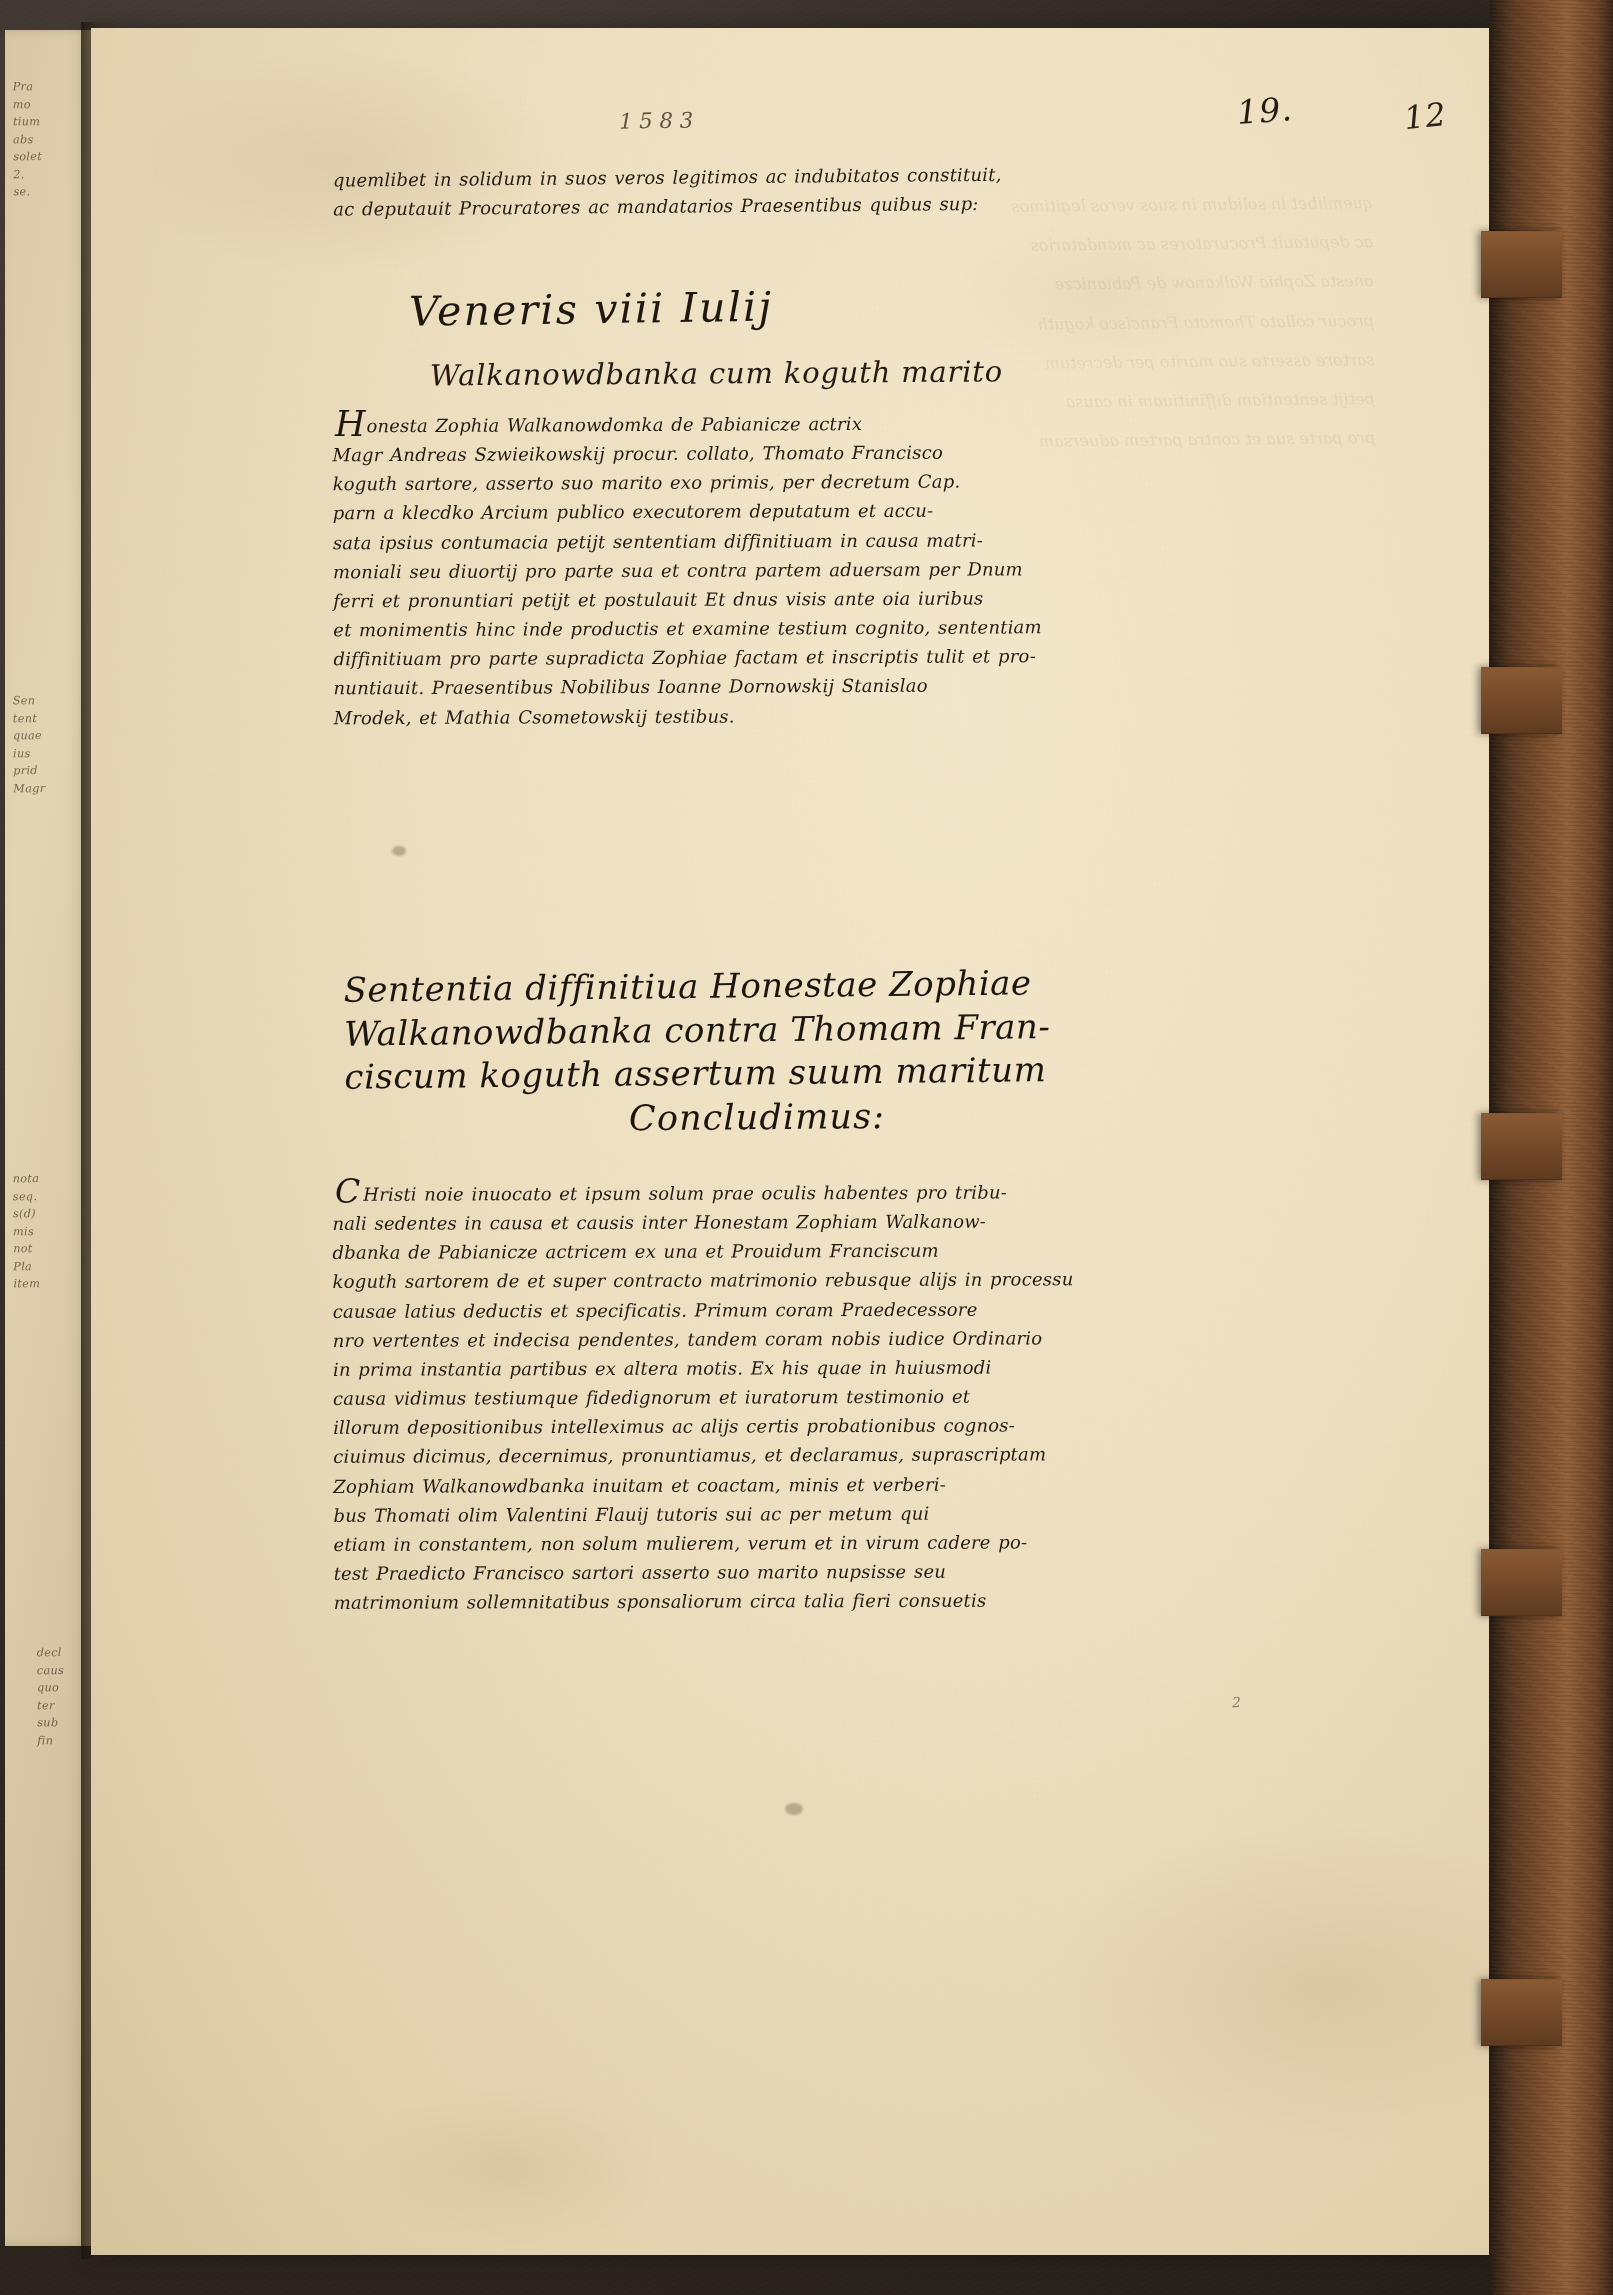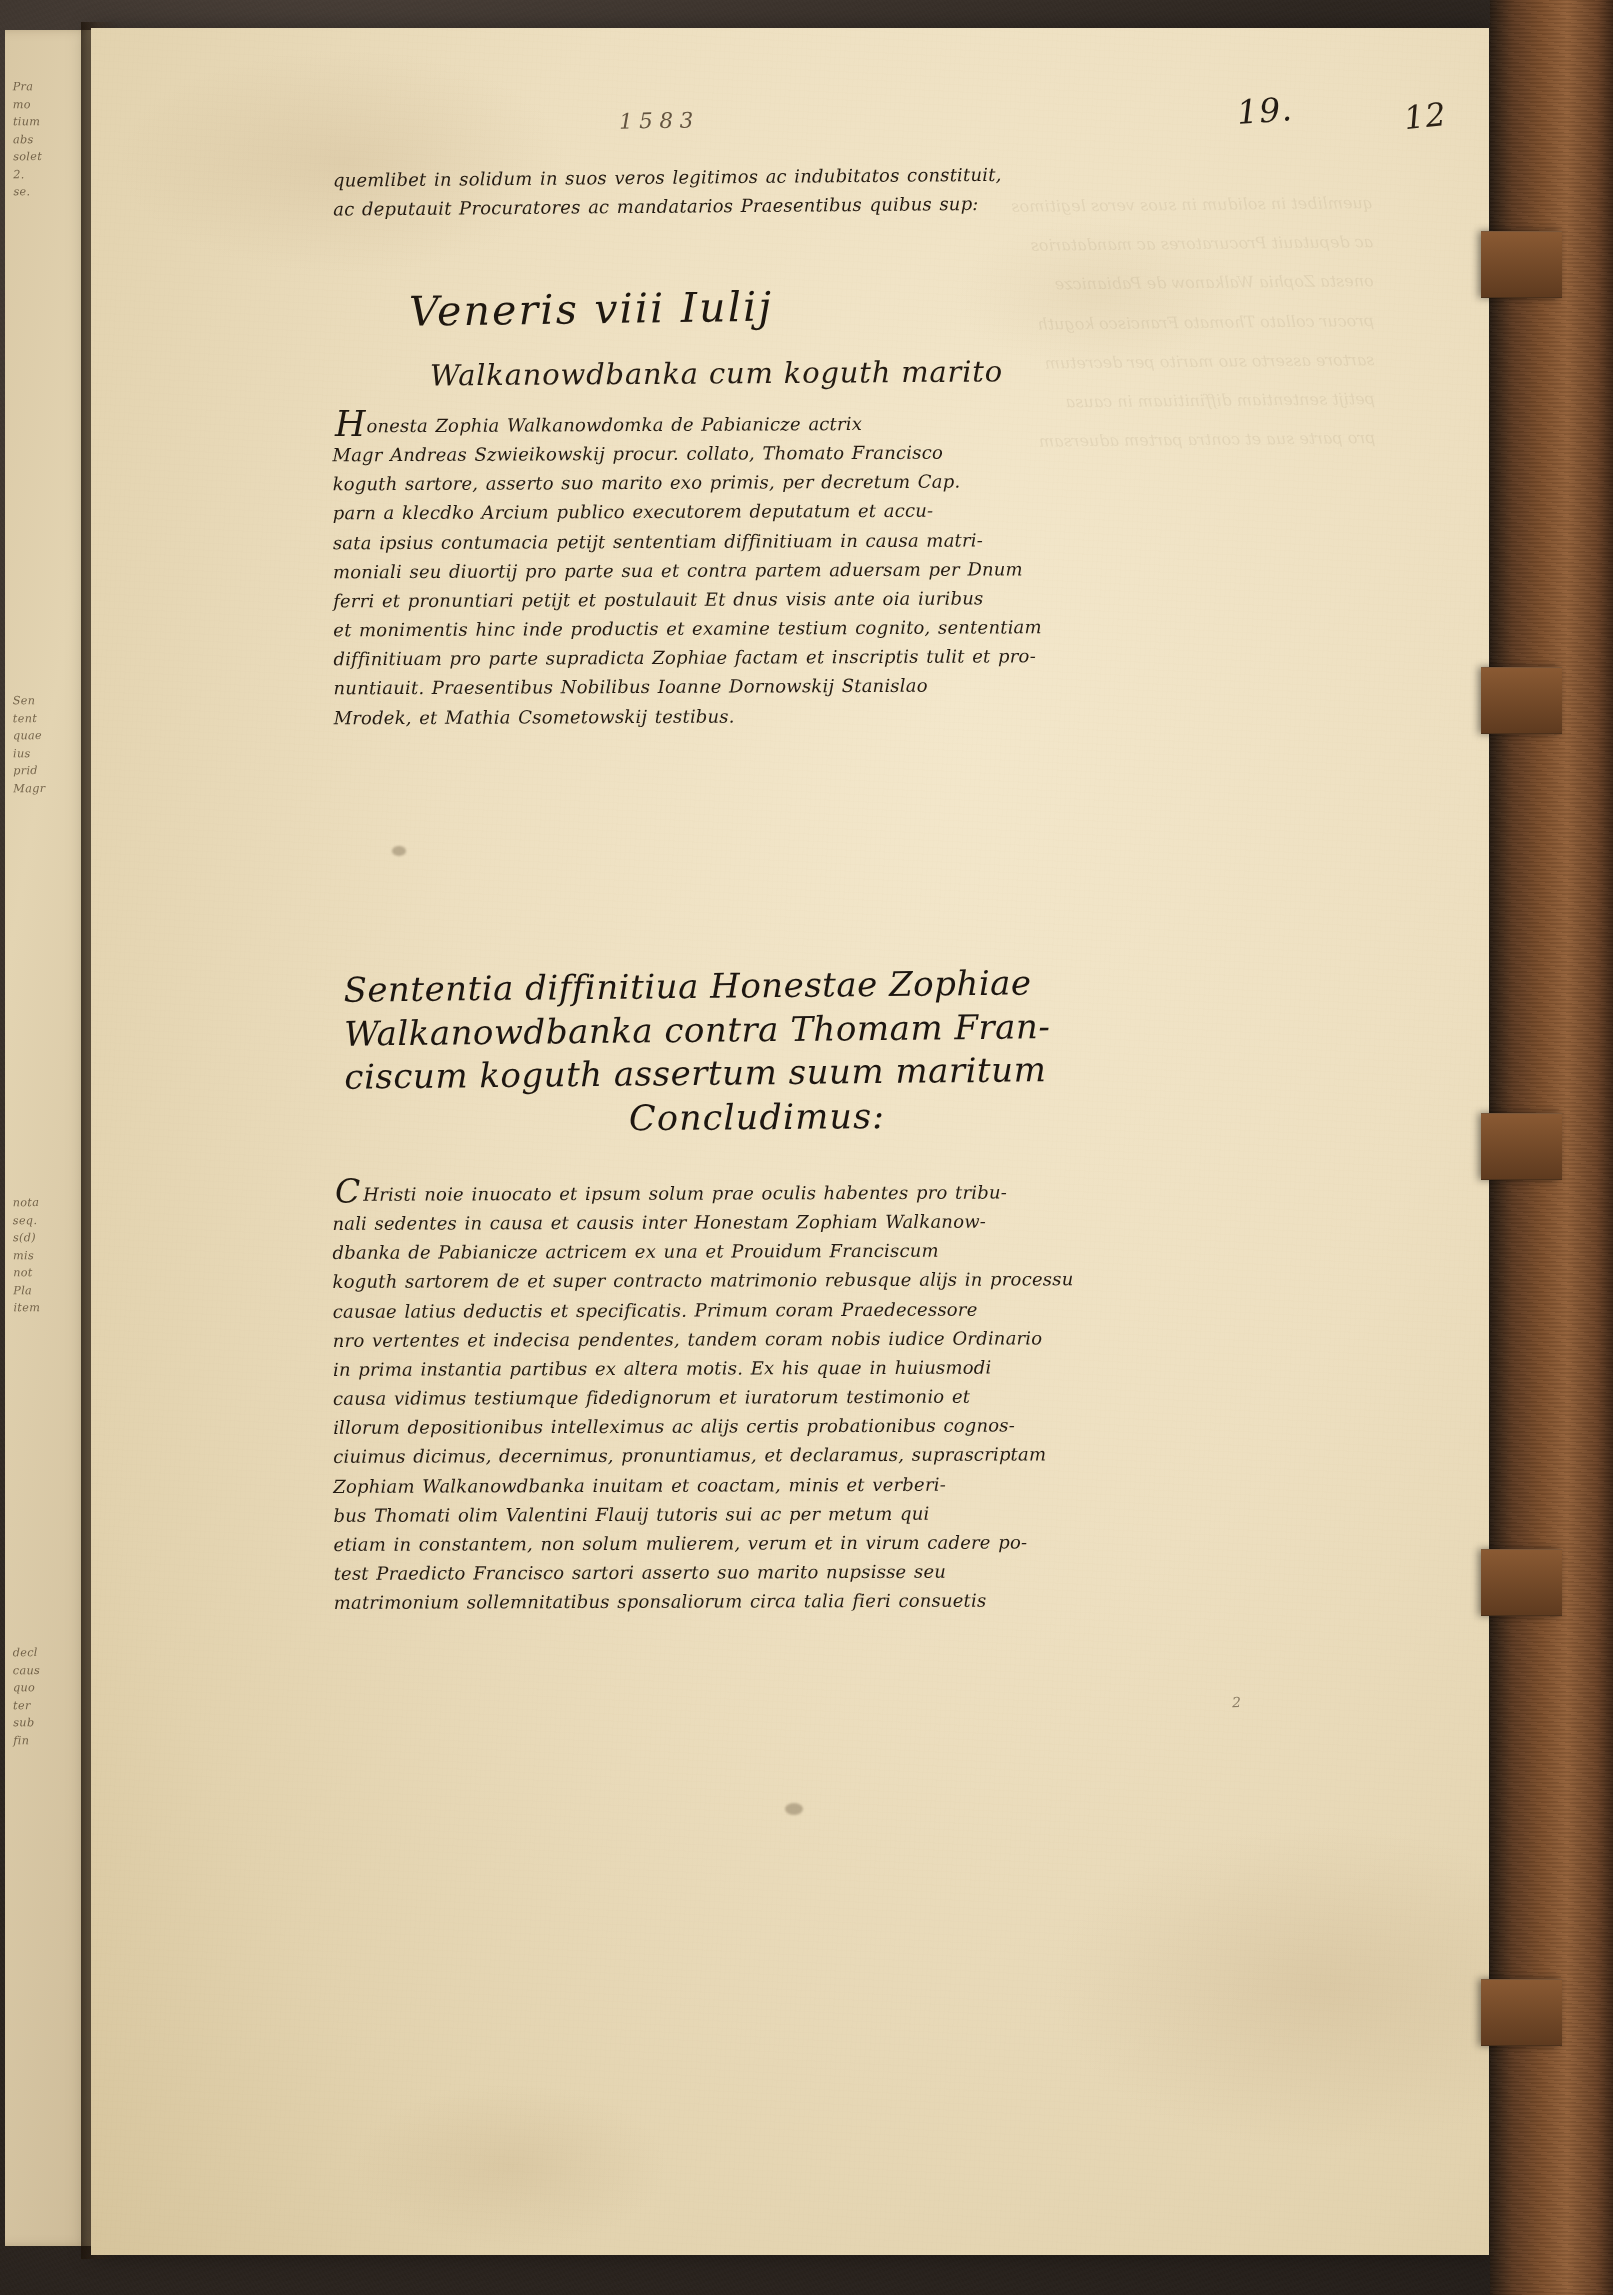--- a/index.html
+++ b/index.html
@@ -60,25 +60,26 @@
     opacity: .72;
     letter-spacing: 0.3px;
     transform: rotate(-.4deg);
     white-space: pre-line;
     font-style: italic;
   }
   .verso-marg-2 {
     top: 662px;
   }
   .verso-marg-3 {
-    top: 1164px;
+    top: 1140px;
     font-style: italic;
   }
   .verso-marg-4 {
     top: 1614px;
+    margin-left: 24px;
   }
 
   
   .gutter {
     position: absolute;
     left: 81px;
     top: 21.5px;
     width: 38px;
     height: 2237px;
     background: linear-gradient(90deg, rgba(30,20,10,.78) 0%, rgba(60,42,24,.35) 45%, rgba(255,250,235,0) 100%);

